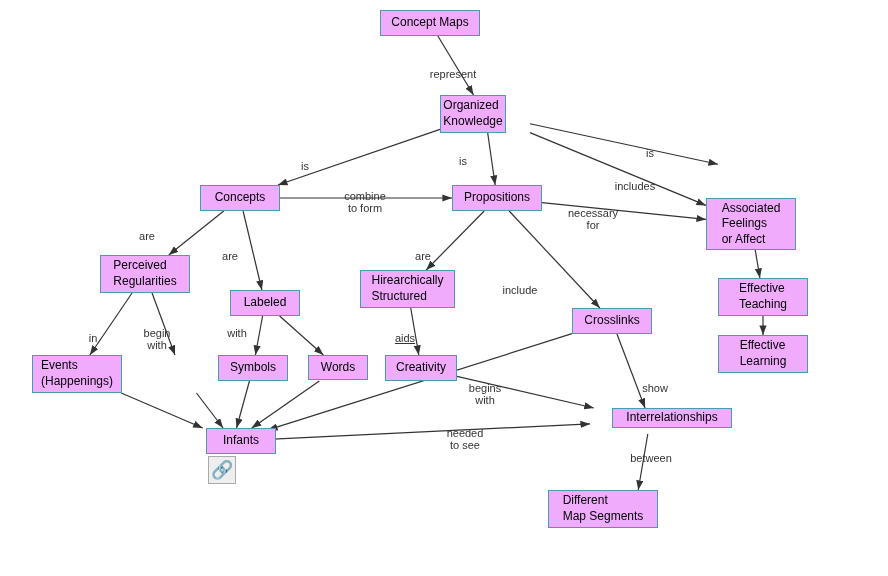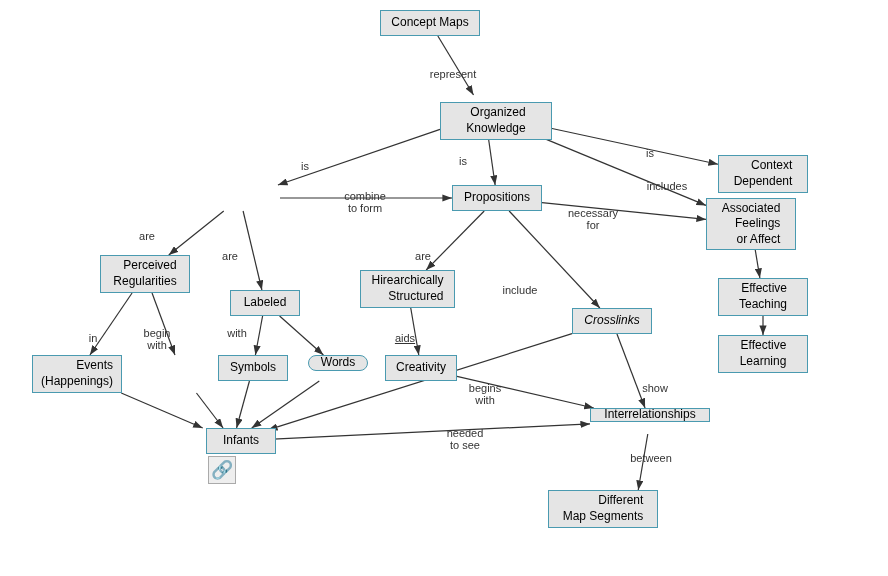--- a/index.html
+++ b/index.html
@@ -19,24 +19,24 @@
     }
     svg#lines {
       position: absolute;
       top: 0; left: 0;
       width: 888px;
       height: 576px;
       pointer-events: none;
     }
     .node {
       position: absolute;
-      background: #e5e5e5;
+      background: #f0abfc;
       border: 1.5px solid #4a9ab0;
       padding: 4px 9px;
-      text-align: right;
+      text-align: left;
       font-size: 12px;
       line-height: 1.3;
       white-space: nowrap;
     }
     .edge-label {
       position: absolute;
       font-size: 11px;
       color: #333;
       background: transparent;
       text-align: center;
@@ -74,43 +74,43 @@
       <line x1="763" y1="316" x2="763" y2="335" stroke="#333" stroke-width="1.2" marker-end="url(#arrowhead)"></line>
       <line x1="647.7840909090909" y1="434" x2="638.2386363636364" y2="490" stroke="#333" stroke-width="1.2" marker-end="url(#arrowhead)"></line>
       <line x1="268" y1="439.32134292565945" x2="590" y2="423.8776978417266" stroke="#333" stroke-width="1.2" marker-end="url(#arrowhead)"></line>
       <line x1="121.23880597014926" y1="393" x2="202.73134328358208" y2="428" stroke="#333" stroke-width="1.2" marker-end="url(#arrowhead)"></line>
       <line x1="196.46268656716418" y1="393" x2="223.1044776119403" y2="428" stroke="#333" stroke-width="1.2" marker-end="url(#arrowhead)"></line>
       <line x1="249.43835616438355" y1="381" x2="236.56164383561645" y2="428" stroke="#333" stroke-width="1.2" marker-end="url(#arrowhead)"></line>
       <line x1="319.3013698630137" y1="381" x2="251.6986301369863" y2="428" stroke="#333" stroke-width="1.2" marker-end="url(#arrowhead)"></line>
       <line x1="457" y1="376.33187772925766" x2="593.8301886792453" y2="408" stroke="#333" stroke-width="1.2" marker-end="url(#arrowhead)"></line>
     </svg>
 <div class="node" style="left: 380px; top: 10px; width: 100px; height: 26px; display: flex; align-items: center; justify-content: center;">Concept Maps</div>
-    <div class="node" style="left: 440px; top: 95px; width: 112px; height: 38px; display: flex; align-items: center; justify-content: center; margin-top: 7px;">Organized<br>Knowledge</div>
-    <div class="node" style="left: 718px; top: 155px; width: 90px; height: 38px; display: flex; align-items: center; justify-content: center;">Context<br>Dependent</div>
+    <div class="node" style="left: 440px; top: 95px; width: 66px; height: 38px; display: flex; align-items: center; justify-content: center;">Organized<br>Knowledge</div>
+    <div class="node" style="left: 200px; top: 185px; width: 80px; height: 26px; display: flex; align-items: center; justify-content: center;">Concepts</div>
     <div class="node" style="left: 452px; top: 185px; width: 90px; height: 26px; display: flex; align-items: center; justify-content: center;">Propositions</div>
     <div class="node" style="left: 100px; top: 255px; width: 90px; height: 38px; display: flex; align-items: center; justify-content: center;">Perceived<br>Regularities</div>
     <div class="node" style="left: 706px; top: 198px; width: 90px; height: 52px; display: flex; align-items: center; justify-content: center;">Associated<br>Feelings<br>or Affect</div>
     <div class="node" style="left: 230px; top: 290px; width: 70px; height: 26px; display: flex; align-items: center; justify-content: center;">Labeled</div>
     <div class="node" style="left: 360px; top: 270px; width: 95px; height: 38px; display: flex; align-items: center; justify-content: center;">Hirearchically<br>Structured</div>
     <div class="node" style="left: 718px; top: 278px; width: 90px; height: 38px; display: flex; align-items: center; justify-content: center;">Effective<br>Teaching</div>
-    <div class="node" style="left: 572px; top: 308px; width: 80px; height: 26px; display: flex; align-items: center; justify-content: center; font-style: italic;">Crosslinks</div>
+    <div class="node" style="left: 572px; top: 308px; width: 80px; height: 26px; display: flex; align-items: center; justify-content: center;">Crosslinks</div>
     <div class="node" style="left: 718px; top: 335px; width: 90px; height: 38px; display: flex; align-items: center; justify-content: center;">Effective<br>Learning</div>
     <div class="node" style="left: 32px; top: 355px; width: 90px; height: 38px; display: flex; align-items: center; justify-content: center;">Events<br>(Happenings)</div>
     <div class="node" style="left: 218px; top: 355px; width: 70px; height: 26px; display: flex; align-items: center; justify-content: center;">Symbols</div>
-    <div class="node" style="left: 308px; top: 355px; width: 60px; height: 16px; display: flex; align-items: center; justify-content: center; border-radius: 10px;">Words</div>
+    <div class="node" style="left: 308px; top: 355px; width: 60px; height: 25px; display: flex; align-items: center; justify-content: center;">Words</div>
     <div class="node" style="left: 385px; top: 355px; width: 72px; height: 26px; display: flex; align-items: center; justify-content: center;">Creativity</div>
-    <div class="node" style="left: 590px; top: 408px; width: 120px; height: 14px; display: flex; align-items: center; justify-content: center;">Interrelationships</div>
+    <div class="node" style="left: 612px; top: 408px; width: 120px; height: 20px; display: flex; align-items: center; justify-content: center;">Interrelationships</div>
     <div class="node" style="left: 198px; top: 428px; width: 70px; height: 26px; display: flex; align-items: center; justify-content: center; margin-left: 8px;">Infants</div>
     <div class="node" style="left: 548px; top: 490px; width: 110px; height: 38px; display: flex; align-items: center; justify-content: center;">Different<br>Map Segments</div>
     <div style="position: absolute; left: 208px; top: 456px; font-size: 18px; border: 1px solid rgb(170, 170, 170); padding: 2px; background: rgb(238, 238, 238);">🔗</div>
     <div class="edge-label" style="left: 423px; top: 68px; width: 60px;">represent</div>
     <div class="edge-label" style="left: 620px; top: 147px; width: 60px;">is</div>
     <div class="edge-label" style="left: 275px; top: 160px; width: 60px;">is</div>
     <div class="edge-label" style="left: 433px; top: 155px; width: 60px;">is</div>
-    <div class="edge-label" style="left: 637px; top: 180px; width: 60px;">includes</div>
+    <div class="edge-label" style="left: 605px; top: 180px; width: 60px;">includes</div>
     <div class="edge-label" style="left: 335px; top: 190px; width: 60px;">combine<br>to form</div>
     <div class="edge-label" style="left: 563px; top: 207px; width: 60px;">necessary<br>for</div>
     <div class="edge-label" style="left: 393px; top: 250px; width: 60px;">are</div>
     <div class="edge-label" style="left: 490px; top: 264px; width: 60px; margin-top: 20px;">include</div>
     <div class="edge-label" style="left: 117px; top: 230px; width: 60px;">are</div>
     <div class="edge-label" style="left: 200px; top: 250px; width: 60px;">are</div>
     <div class="edge-label" style="left: 63px; top: 332px; width: 60px;">in</div>
     <div class="edge-label" style="left: 127px; top: 327px; width: 60px;">begin<br>with</div>
     <div class="edge-label" style="left: 207px; top: 327px; width: 60px;">with</div>
     <div class="edge-label" style="left: 375px; top: 332px; width: 60px; text-decoration: underline;">aids</div>

